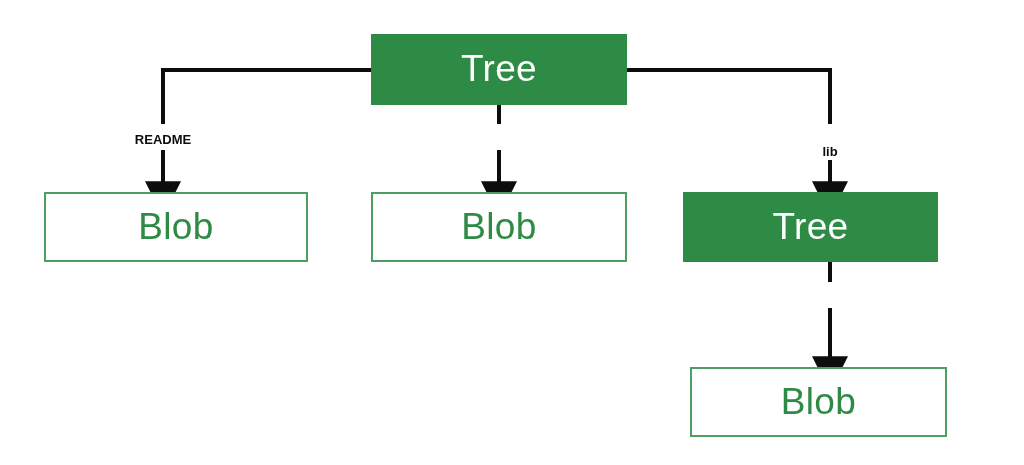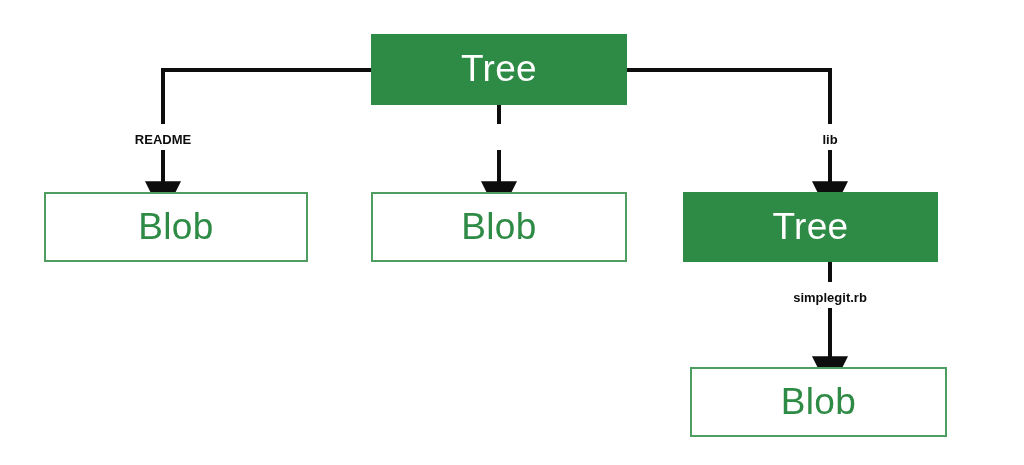--- a/index.html
+++ b/index.html
@@ -103,17 +103,16 @@
     <span class="node-label">Tree</span>
   </div>
 
   <div class="node node-blob" style="left:690px; top:367px; width:257px; height:70px;">
     <span class="node-label">Blob</span>
   </div>
 
   <div class="edge-label" style="left:163px; top:131px; transform:translateX(-50%);">README</div>
 
 
-  <div class="edge-label" style="left:830px; top:131px; transform:translateX(-50%);">lib</div>
+  <div class="edge-label" style="left:830px; top:143px; transform:translateX(-50%);">lib</div>
 
-  <div class="edge-label" style="left:830px; top:289px; transform:translateX(-50%);">simplegit.rb</div>
 
 </div>
 
 </body></html>

